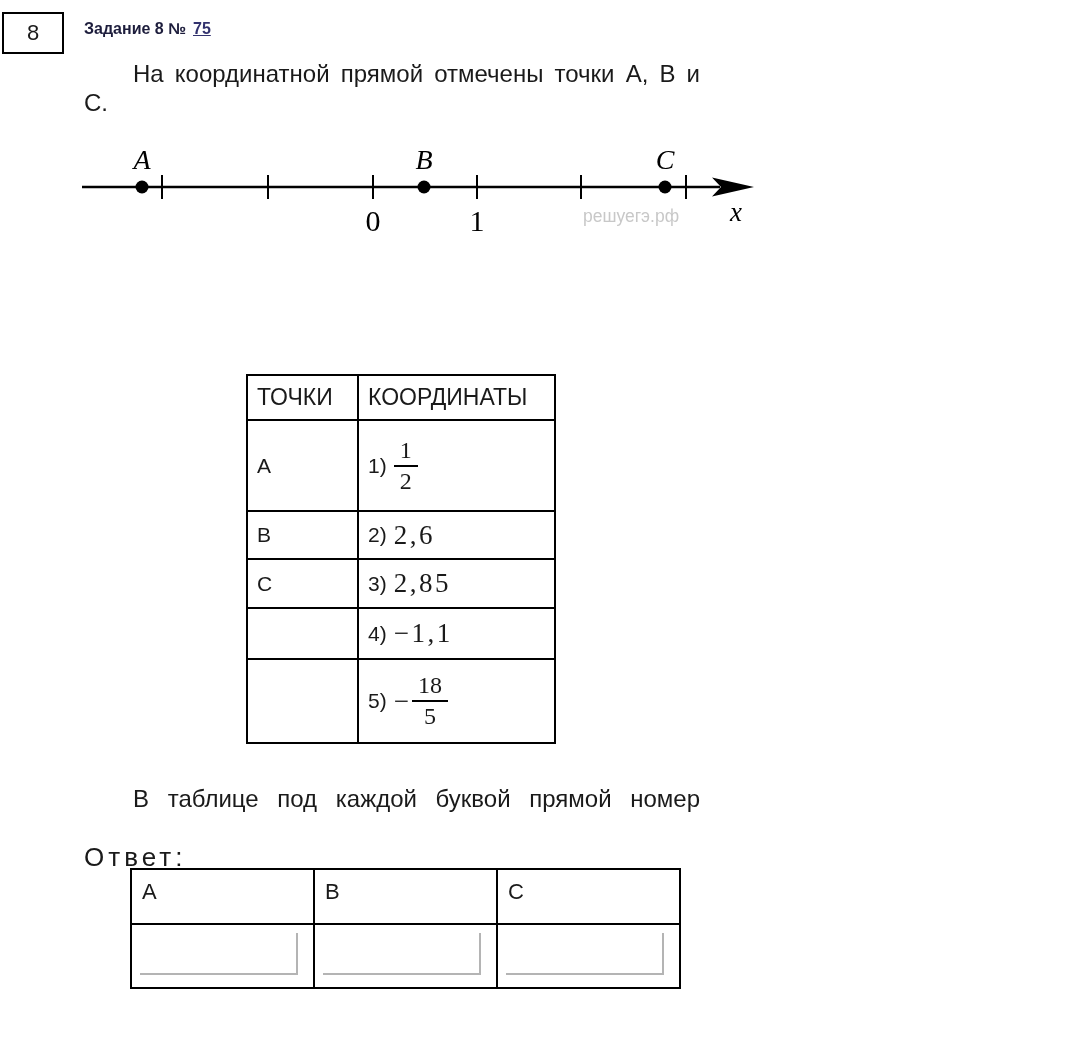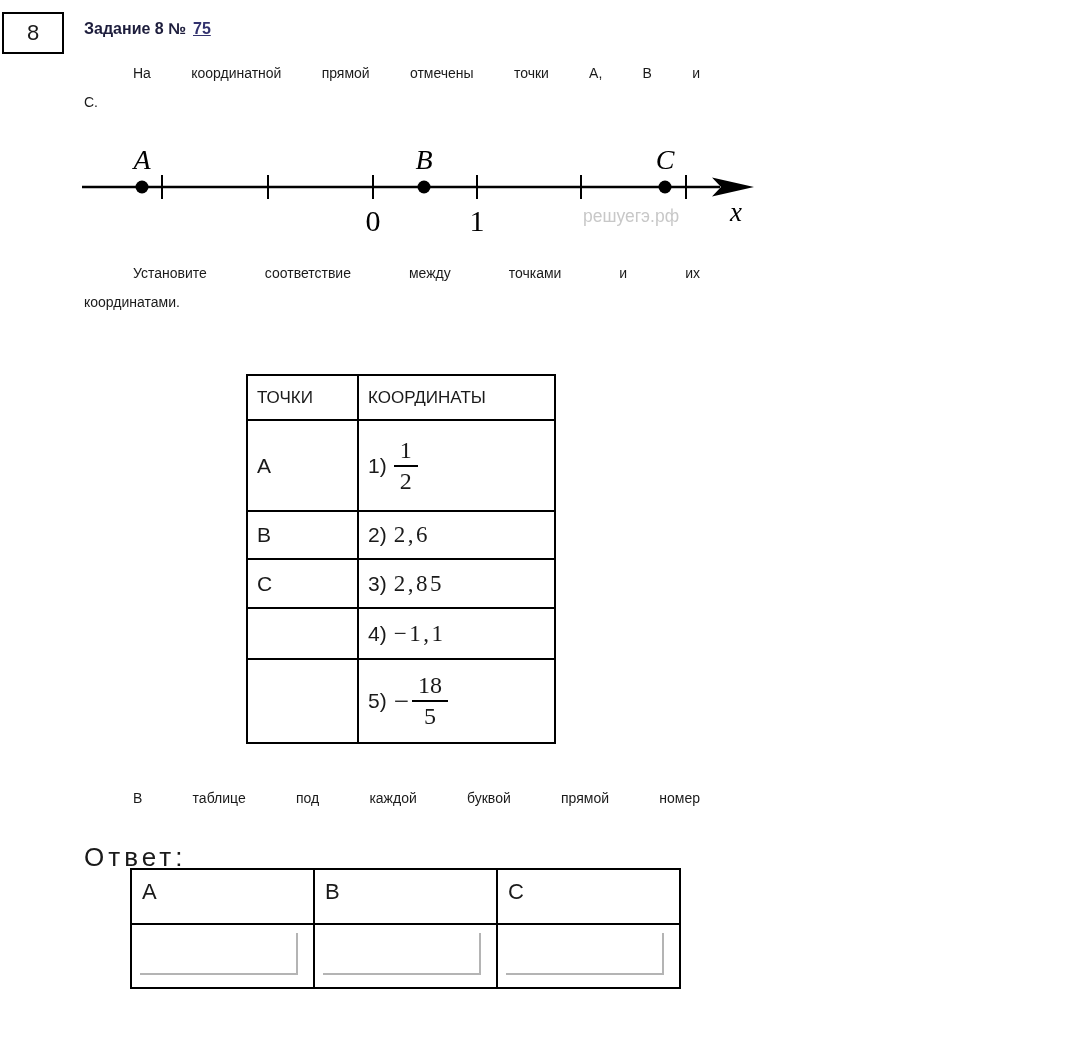--- a/index.html
+++ b/index.html
@@ -9,46 +9,46 @@
   
   .task-num-box{position:absolute;left:2px;top:12px;width:58px;height:38px;
         border:2.5px solid #000;display:flex;align-items:center;justify-content:center;
         font-size:22px;}
 
   
   .title{position:absolute;left:84px;top:20px;font-size:16px;font-weight:bold;color:#1d1d3c;}
   .title a{color:#32326e;text-decoration:underline;margin-left:7px;cursor:pointer;}
 
   
-  .para{position:absolute;left:84px;width:616px;font-size:14px;line-height:29px;color:#1a1a1a;}
+  .para{position:absolute;left:84px;width:616px;font-size:24px;line-height:29px;color:#1a1a1a;}
   .p1{top:59px;}
   .p2{top:259px;}
   .p3{top:784px;}
   .jline{display:block;text-align:justify;text-align-last:justify;}
   .indent{text-indent:49px;}
   .pline{display:block;text-align:left;}
 
   
   .numline{position:absolute;left:60px;top:135px;}
 
   
   table.match{position:absolute;left:246px;top:374px;border-collapse:collapse;table-layout:fixed;}
   table.match td{border:2px solid #000;padding:0;vertical-align:middle;background:#fff;}
   table.match .c1{width:100px;}
   table.match .c2{width:186px;}
-  table.match .hdr{height:43px;font-size:17px;padding-left:9px;}
+  table.match .hdr{height:43px;font-size:23px;padding-left:9px;}
   table.match .letter{font-size:21px;padding-left:9px;}
   .rowA{height:91px;}
   .rowB{height:48px;}
   .rowC{height:49px;}
   .row4{height:51px;}
   .row5{height:84px;}
   .cellflex{display:flex;align-items:center;padding-left:9px;}
   .marker{font-size:21px;margin-right:7px;}
-  .math{font-family:"Liberation Serif",serif;font-size:23px;letter-spacing:2.5px;}
+  .math{font-family:"Liberation Serif",serif;font-size:27px;letter-spacing:2.5px;}
   .frac{display:inline-block;vertical-align:middle;text-align:center;
         font-family:"Liberation Serif",serif;font-size:24px;line-height:1.12;letter-spacing:0;}
   .frac .top{display:block;border-bottom:2px solid #000;padding:0 6px 1px 6px;}
   .frac .bot{display:block;padding-top:1px;}
   .minus{font-family:"Liberation Serif",serif;font-size:27px;margin-right:3px;}
 
   
   .answer-label{position:absolute;left:84px;top:842px;font-size:26px;letter-spacing:4px;}
   table.answer{position:absolute;left:130px;top:868px;border-collapse:collapse;table-layout:fixed;}
   table.answer td{border:2.5px solid #000;padding:0;background:#fff;vertical-align:top;}
@@ -91,24 +91,20 @@
     <circle cx="605" cy="52" r="6.5" fill="#000"></circle>
     <text x="82" y="34" text-anchor="middle" font-family="Liberation Serif, serif" font-style="italic" font-size="28">A</text>
     <text x="364" y="34" text-anchor="middle" font-family="Liberation Serif, serif" font-style="italic" font-size="28">B</text>
     <text x="605" y="34" text-anchor="middle" font-family="Liberation Serif, serif" font-style="italic" font-size="28">C</text>
     <text x="313" y="96" text-anchor="middle" font-family="Liberation Serif, serif" font-size="30">0</text>
     <text x="417" y="96" text-anchor="middle" font-family="Liberation Serif, serif" font-size="30">1</text>
     <text x="571" y="87" text-anchor="middle" font-family="Liberation Sans, sans-serif" font-size="17.5" fill="#c8c8c8">решуегэ.рф</text>
     <text x="670" y="86" font-family="Liberation Serif, serif" font-style="italic" font-size="27">x</text>
   </svg>
 
-  <div class="para p2">
-    <span class="jline indent">Установите соответствие между точками и их</span>
-    <span class="pline">координатами.</span>
-  </div>
 
   <table class="match">
     <tbody>
         <tr>
       <td class="c1 hdr">ТОЧКИ</td>
       <td class="c2 hdr">КООРДИНАТЫ</td>
     </tr>
     <tr class="rowA">
       <td class="c1 letter">A</td>
       <td class="c2">

